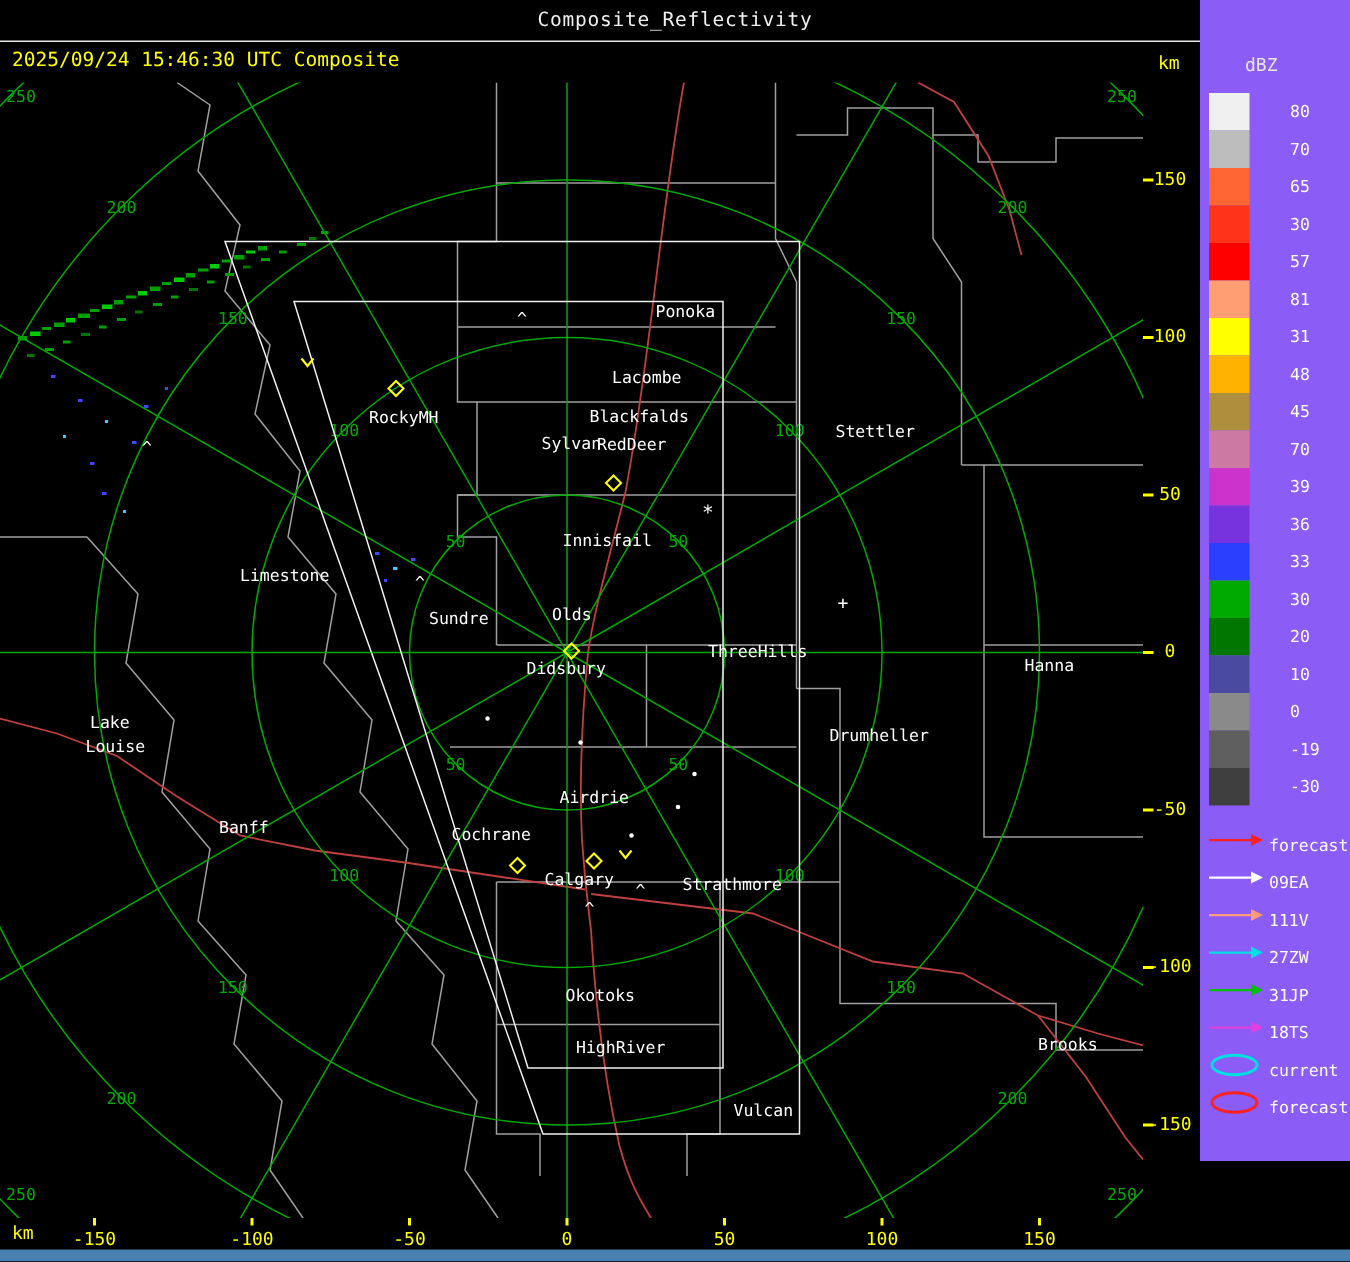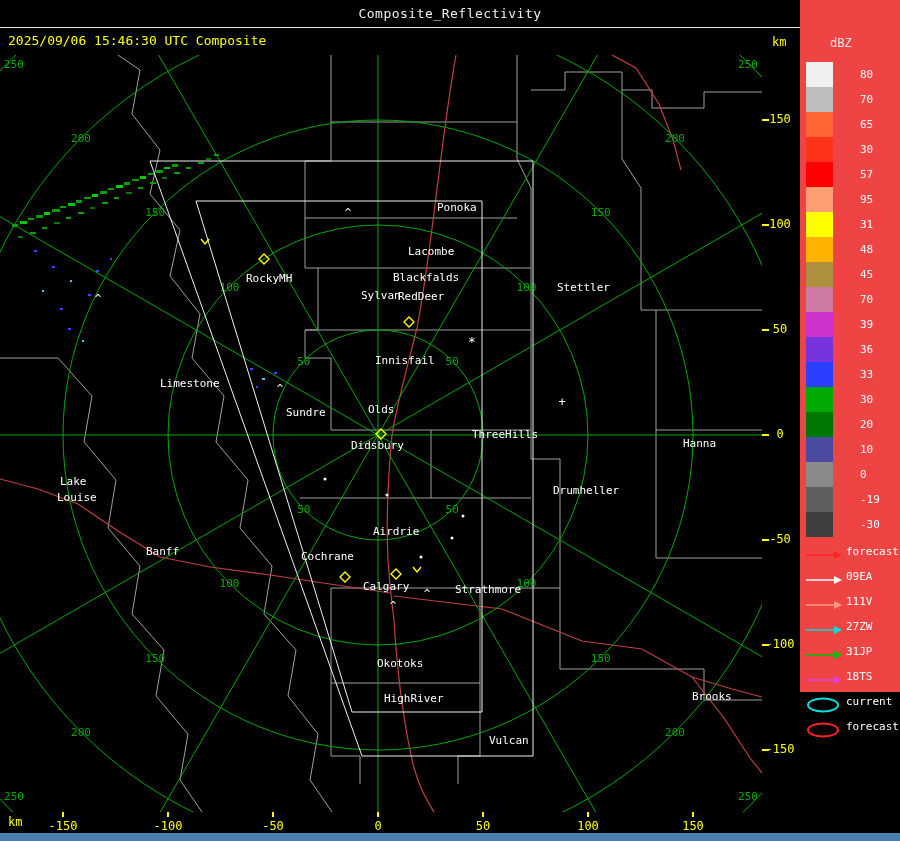--- a/index.html
+++ b/index.html
@@ -11,40 +11,40 @@
   .timestamp{position:absolute;left:8px;top:33px;color:#ff0;font-size:13px;white-space:pre;}
   .km-top{position:absolute;left:772px;top:35px;color:#ff0;font-size:12px;}
   #map{position:absolute;left:0;top:55px;background:#000;}
   #right-axis{position:absolute;left:760px;top:55px;width:40px;height:757px;}
   .rtick{position:absolute;color:#ff0;font-size:12px;width:40px;text-align:center;}
   .rdash{position:absolute;left:2px;width:7px;height:2px;background:#ff0;}
   #bottom-axis{position:absolute;left:0;top:812px;width:800px;height:21px;}
   .btick{position:absolute;color:#ff0;font-size:12px;width:44px;text-align:center;top:7px;}
   .bdash{position:absolute;top:0;width:2px;height:5px;background:#ff0;}
   .km-bottom{position:absolute;left:8px;top:3px;color:#ff0;font-size:12px;}
-  .sidebar{position:absolute;left:800px;top:0;width:100px;height:692px;background:#ef4444;}
+  .sidebar{position:absolute;left:800px;top:0;width:100px;height:774px;background:#8b5cf6;}
   .dbz-title{position:absolute;left:30px;top:36px;font-size:12px;color:#e8e8e8;}
   #scale{position:absolute;left:6px;top:62px;}
   .srow{display:flex;align-items:center;height:25px;}
   .swatch{width:27px;height:25px;}
   .slabel{margin-left:27px;font-size:11px;color:#fff;}
   #legend{position:absolute;left:4px;top:545px;}
-  .lrow{display:flex;align-items:flex-start;height:25px;}
+  .lrow{display:flex;align-items:flex-end;height:25px;}
   .licon{width:40px;height:20px;flex:0 0 40px;}
   .llabel{font-size:11px;color:#fff;margin-left:2px;}
   .hscroll{position:absolute;left:0;top:833px;width:900px;height:8px;background:#4a80b0;}
 </style>
 </head>
 <body>
 
 <div class="titlebar">
   <span>Composite_Reflectivity</span>
 </div>
 
-<div class="timestamp">2025/09/06 15:46:30 UTC Composite</div>
+<div class="timestamp">2025/09/24 15:46:30 UTC Composite</div>
 <div class="km-top">km</div>
 
 <svg id="map" width="762" height="757" viewBox="0 0 762 757">
     <path d="M331,0 L331,67 L517,67" stroke="#a0a0a0" stroke-width="1" fill="none"></path>
     <path d="M517,0 L517,104 L531,133 L531,275" stroke="#a0a0a0" stroke-width="1" fill="none"></path>
     <path d="M305,163 L517,163" stroke="#a0a0a0" stroke-width="1" fill="none"></path>
     <path d="M318,213 L531,213" stroke="#a0a0a0" stroke-width="1" fill="none"></path>
     <path d="M305,275 L531,275" stroke="#a0a0a0" stroke-width="1" fill="none"></path>
     <path d="M331,67 L331,106 L305,106 L305,213 L318,213 L318,275 L305,275 L305,303 L331,303 L331,375" stroke="#a0a0a0" stroke-width="1" fill="none"></path>
     <path d="M531,275 L531,404" stroke="#a0a0a0" stroke-width="1" fill="none"></path>
@@ -262,21 +262,21 @@
       <div class="srow">
         <div class="swatch" style="background: rgb(255, 51, 25);"></div>
         <div class="slabel">30</div>
       </div>
       <div class="srow">
         <div class="swatch" style="background: rgb(255, 0, 0);"></div>
         <div class="slabel">57</div>
       </div>
       <div class="srow">
         <div class="swatch" style="background: rgb(255, 158, 115);"></div>
-        <div class="slabel">95</div>
+        <div class="slabel">81</div>
       </div>
       <div class="srow">
         <div class="swatch" style="background: rgb(255, 255, 0);"></div>
         <div class="slabel">31</div>
       </div>
       <div class="srow">
         <div class="swatch" style="background: rgb(255, 179, 0);"></div>
         <div class="slabel">48</div>
       </div>
       <div class="srow">

